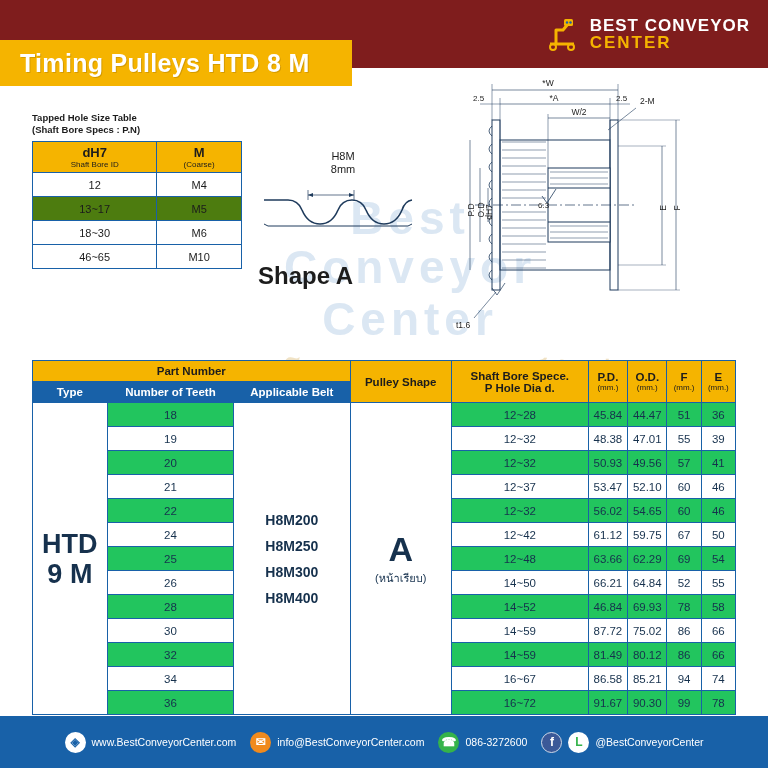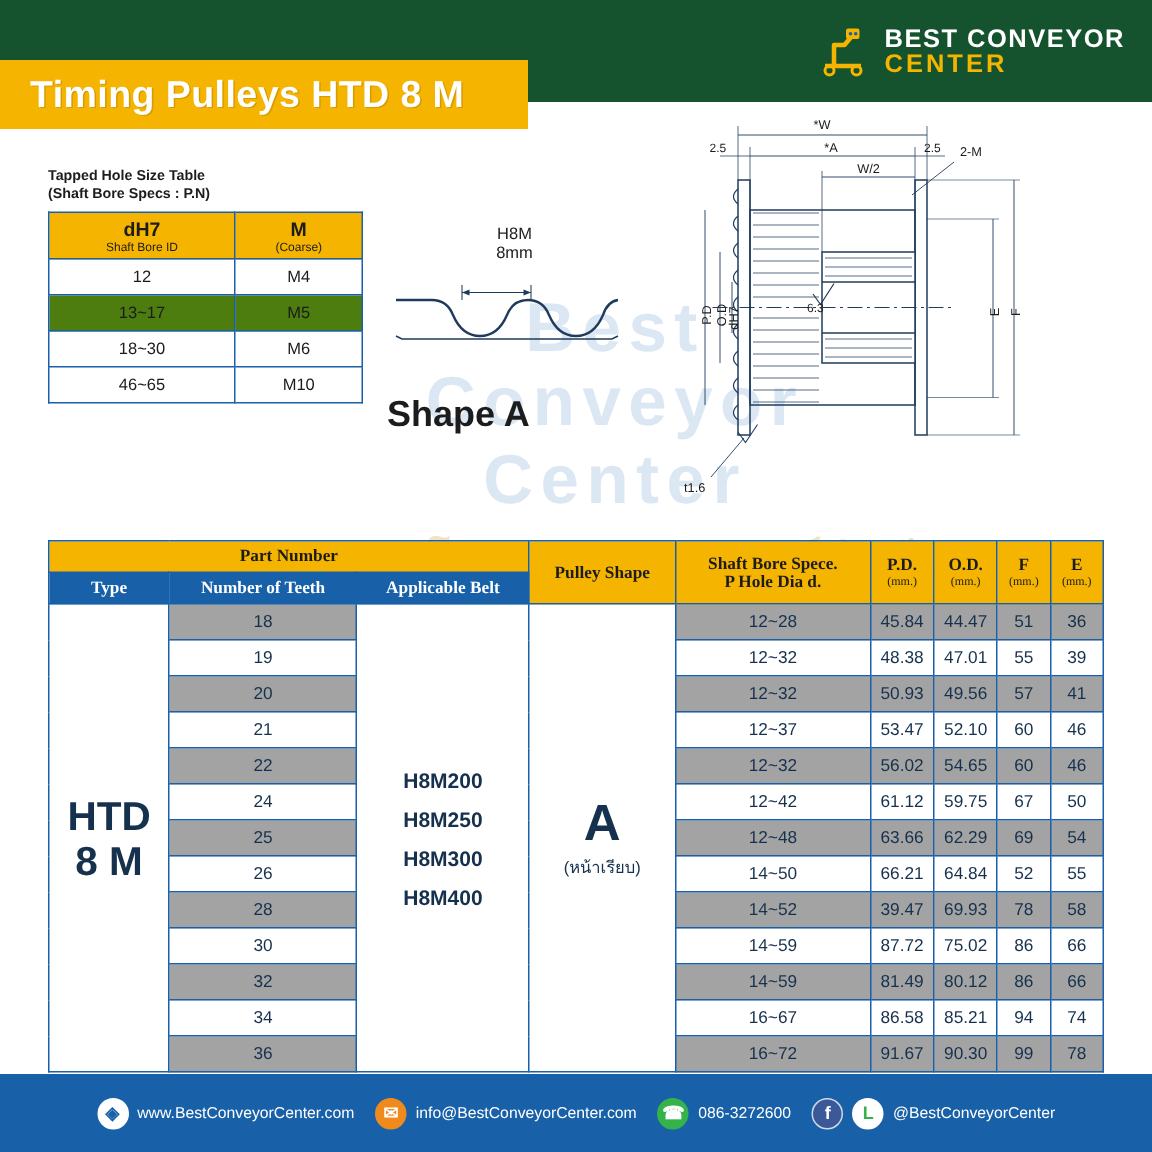--- a/index.html
+++ b/index.html
@@ -7,21 +7,21 @@
   body {
     font-family: "Liberation Sans", sans-serif;
     background: #ffffff;
     position: relative;
     overflow: hidden;
   }
 
   
   .header {
     position: absolute; left: 0; top: 0; width: 768px; height: 68px;
-    background: #14532d;
+    background: #7f1d1d;
   }
   .logo-wrap {
     position: absolute; right: 18px; top: 14px;
     display: flex; align-items: center; gap: 8px;
   }
   .logo-mark { width: 40px; height: 40px; position: relative; }
   .logo-text { line-height: 1.0; }
   .logo-text .l1 {
     color: #ffffff; font-size: 17px; font-weight: bold; letter-spacing: 1px;
   }
@@ -85,25 +85,25 @@
   .main-table {
     position: absolute; left: 32px; top: 360px; width: 704px; z-index: 2;
     border-collapse: collapse;
   }
   .main-table th, .main-table td {
     border: 1px solid #1861a8;
     text-align: center;
     font-size: 11.5px;
     color: #16314d;
   }
-  .main-table thead th { background: #f5b400; color: #1c1c1c; font-weight: bold; padding: 4px 2px; font-family: Liberation Serif, serif; }
+  .main-table thead th { background: #f5b400; color: #1c1c1c; font-weight: bold; padding: 4px 2px; }
   .main-table thead th.blue { background: #1861a8; color: #ffffff; }
   .main-table thead th .unit { display: block; font-size: 8px; font-weight: normal; }
   .main-table tbody td { height: 24px; background: #ffffff; }
-  .main-table tbody tr.alt td { background: #a3a3a3; }
+  .main-table tbody tr.alt td { background: #22c55e; }
   .main-table .type-cell {
     font-size: 27px; font-weight: bold; color: #16314d; line-height: 30px; background: #ffffff !important;
   }
   .main-table .belt-cell { font-size: 14px; font-weight: bold; color: #16314d; background:#ffffff !important; line-height: 26px;}
   .main-table .shape-cell { background: #ffffff !important; }
   .main-table .shape-cell .bigA { font-size: 34px; font-weight: bold; color: #16314d; }
   .main-table .shape-cell .thai { font-size: 11px; color: #16314d; }
 
   
   .footer {
@@ -340,21 +340,21 @@
     <tr>
       <th class="blue">Type</th>
       <th class="blue">Number of Teeth</th>
       <th class="blue">Applicable Belt</th>
     </tr>
   </thead>
   <tbody>
     <tr class="alt">
       <td class="type-cell" rowspan="13">
         <span>HTD</span><br>
-        <span>8 M</span>
+        <span>9 M</span>
       </td>
       <td>18</td>
       <td class="belt-cell" rowspan="13">
         <div>H8M200</div>
         <div>H8M250</div>
         <div>H8M300</div>
         <div>H8M400</div>
       </td>
       <td class="shape-cell" rowspan="13">
         <div class="bigA">A</div>
@@ -418,21 +418,21 @@
       <td>26</td>
       <td>14~50</td>
       <td>66.21</td>
       <td>64.84</td>
       <td>52</td>
       <td>55</td>
     </tr>
     <tr class="alt">
       <td>28</td>
       <td>14~52</td>
-      <td>39.47</td>
+      <td>46.84</td>
       <td>69.93</td>
       <td>78</td>
       <td>58</td>
     </tr>
     <tr>
       <td>30</td>
       <td>14~59</td>
       <td>87.72</td>
       <td>75.02</td>
       <td>86</td>

